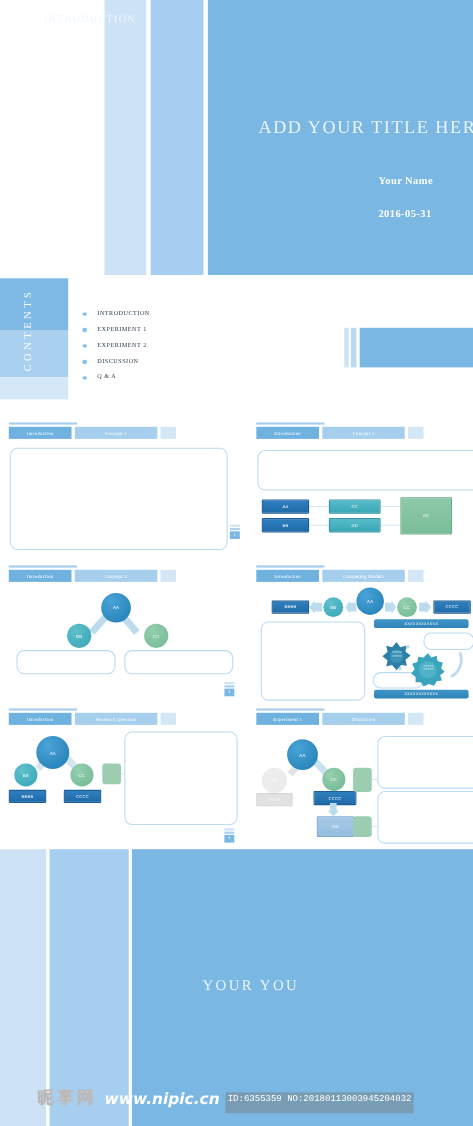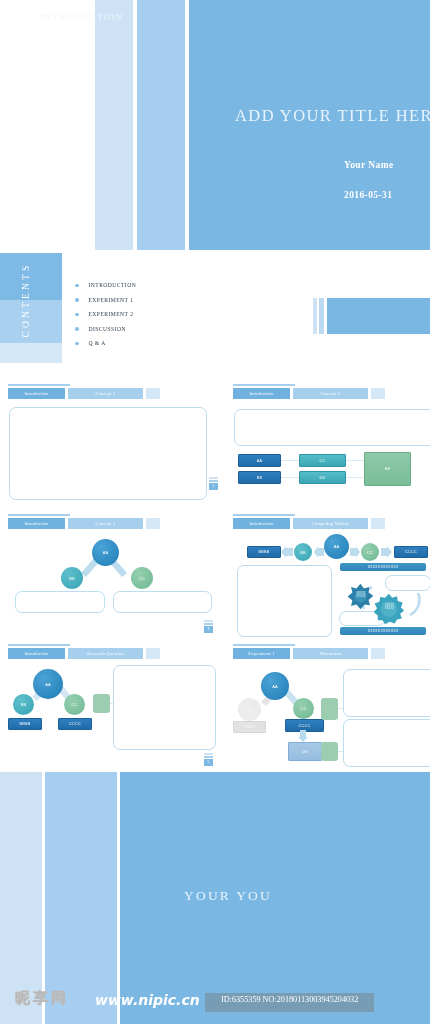--- a/index.html
+++ b/index.html
@@ -89,28 +89,28 @@
   #thanks-slide{left:0;top:772px;width:430px;height:252px;background:#ffffff;}
   #thanks-band-pale{left:0;top:0;width:42px;height:252px;background:#cde3f5;}
   #thanks-band-mid{left:45px;top:0;width:72px;height:252px;background:#a6cef0;}
   #thanks-band-main{left:120px;top:0;width:310px;height:252px;background:#7ab7e3;}
   #thanks-text{left:228px;top:888px;width:230px;transform:translateX(-50%);
       font-family:"Liberation Serif",serif;font-size:13.5px;letter-spacing:2.2px;
       color:#eaf4fd;text-align:center;}
 
   
   #watermark{left:0;top:985px;width:430px;height:39px;}
-  #wm-cn{position:absolute;left:15px;top:4px;font-family:Liberation Serif, serif;
+  #wm-cn{position:absolute;left:34px;top:4px;font-family:Liberation Serif, serif;
       font-weight:bold;font-size:15px;color:#ffffff;letter-spacing:3px;
       -webkit-text-stroke:.6px #b9b9b9;}
   #wm-url{position:absolute;left:95px;top:7px;font-family:"DejaVu Sans",sans-serif;
       font-style:italic;font-weight:bold;font-size:14px;color:#ffffff;}
-  #wm-id{position:absolute;left:205px;top:8px;height:15px;padding:2px 16px;
+  #wm-id{position:absolute;left:205px;top:8px;height:15px;padding:2px 2px;
       background:rgba(120,138,150,.62);color:#ffffff;
-      font-family:Liberation Serif, serif;font-size:8.2px;white-space:nowrap;}
+      font-family:Liberation Mono, monospace;font-size:8.2px;white-space:nowrap;}
 </style>
 </head>
 <body>
 
 <div class="abs" id="title-slide">
   <div class="abs" id="title-band-pale"></div>
   <div class="abs" id="title-band-mid"></div>
   <div class="abs" id="title-band-main"></div>
   <div class="abs" id="title-main-text">ADD YOUR TITLE HERE</div>
   <div class="abs" id="title-author">Your Name</div>

